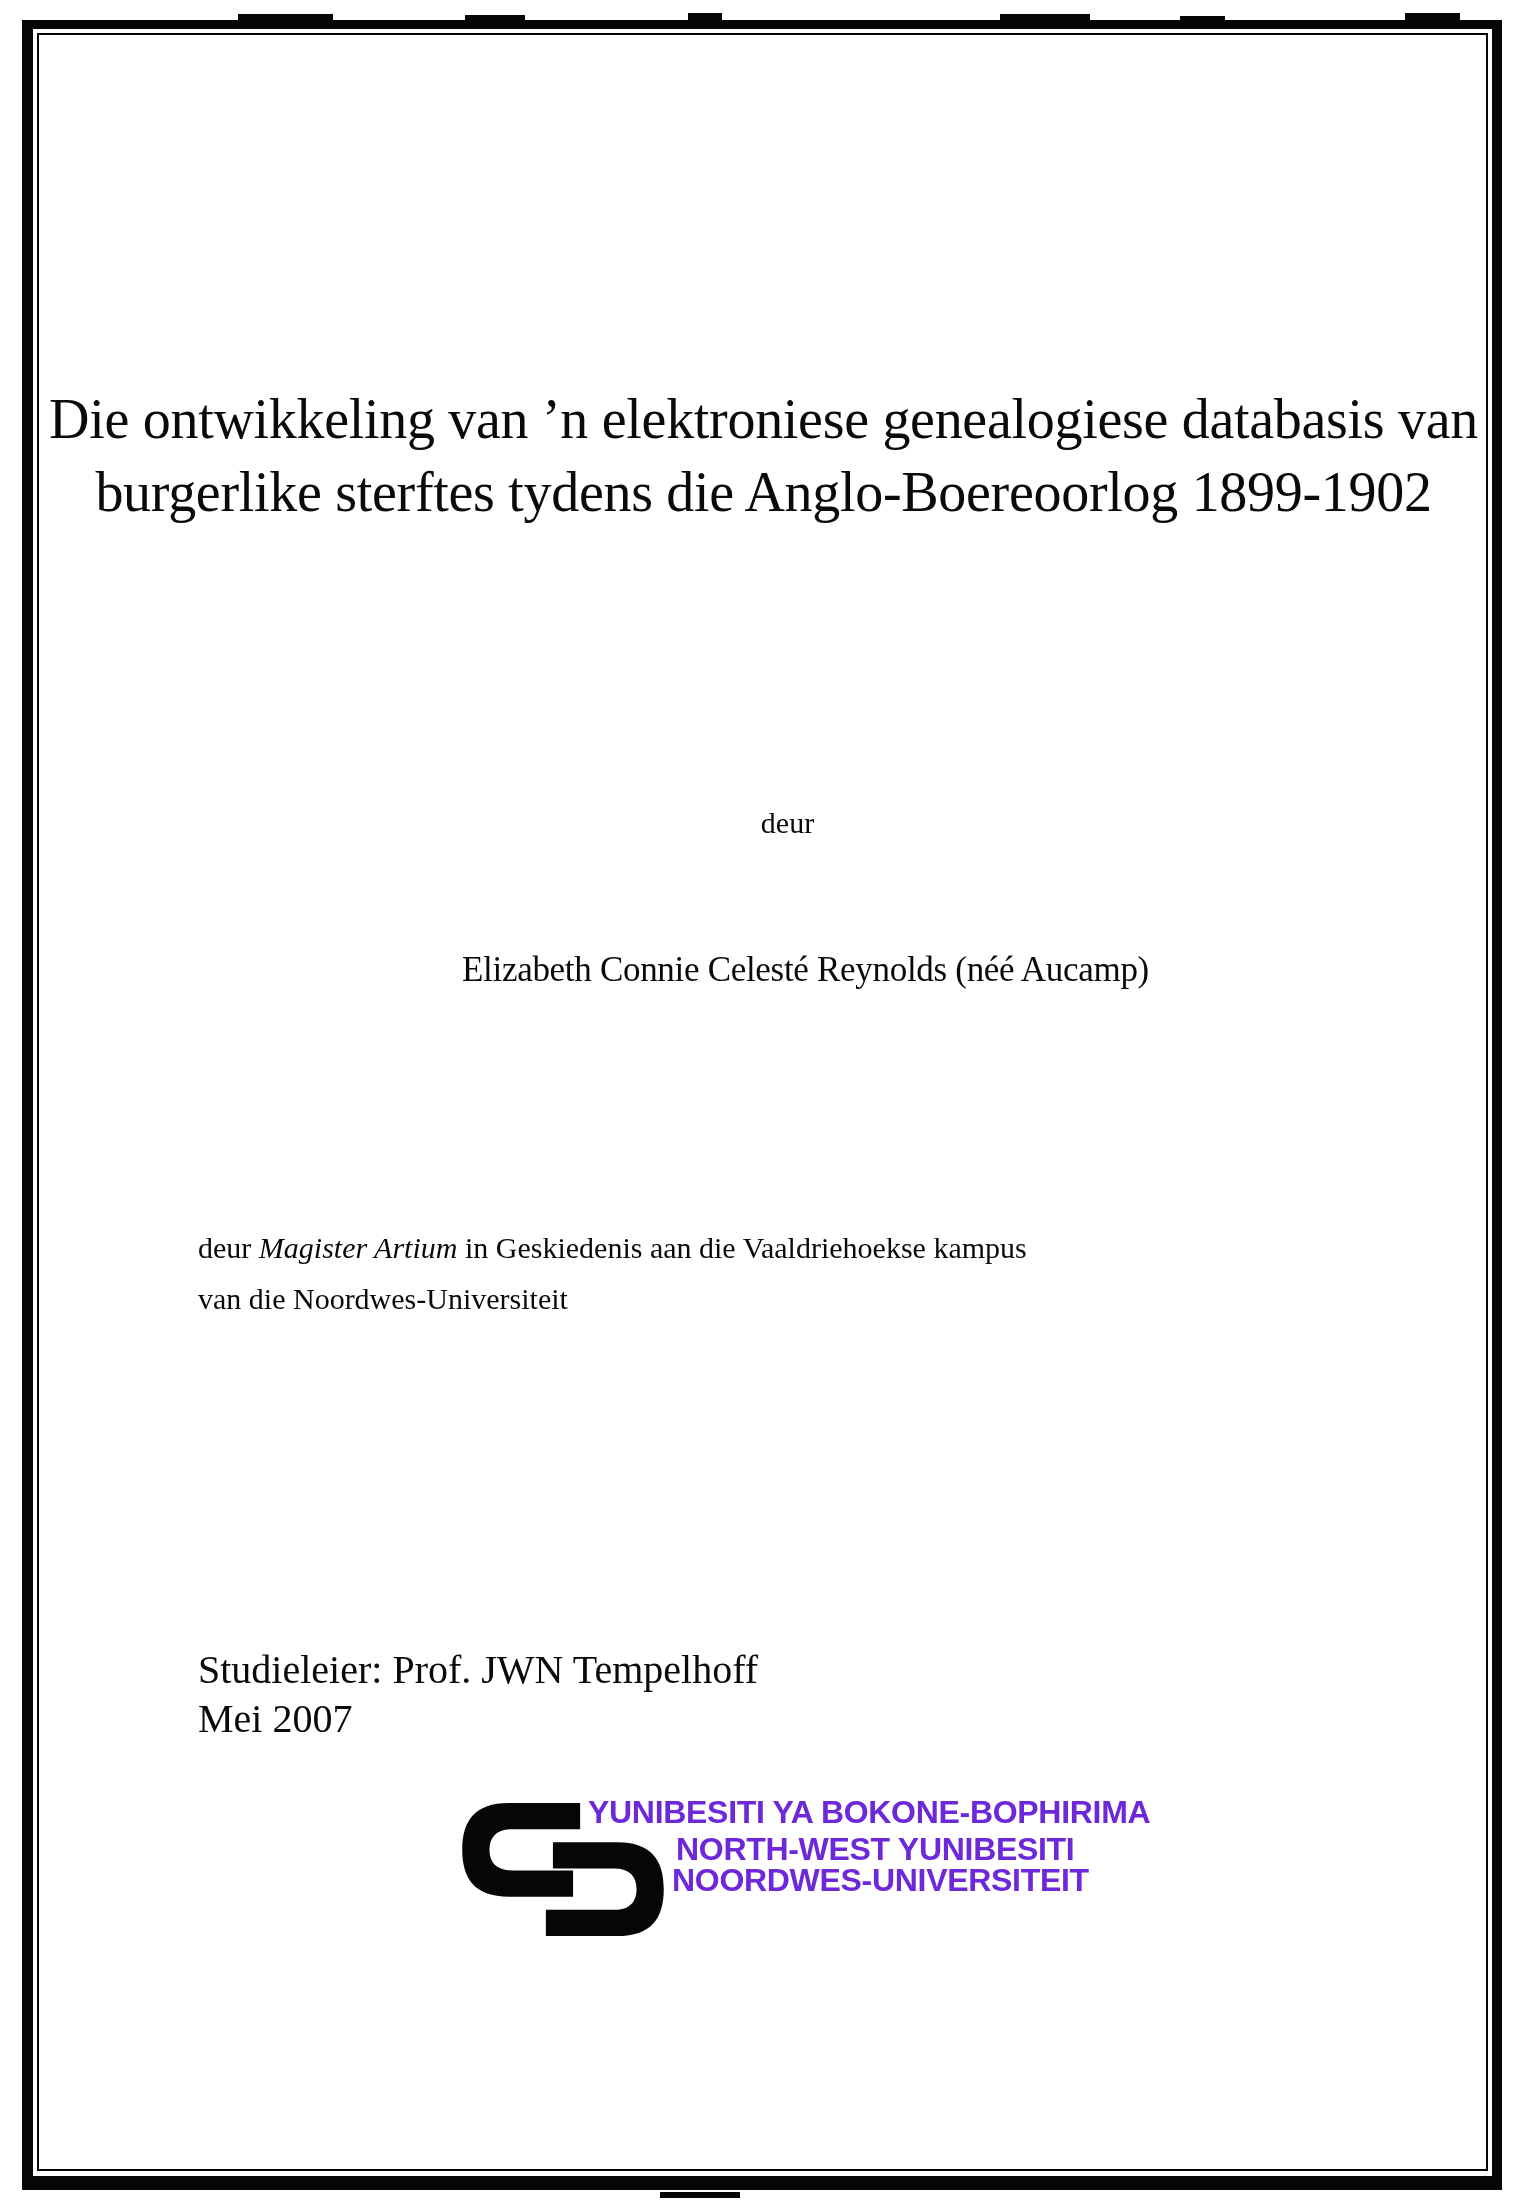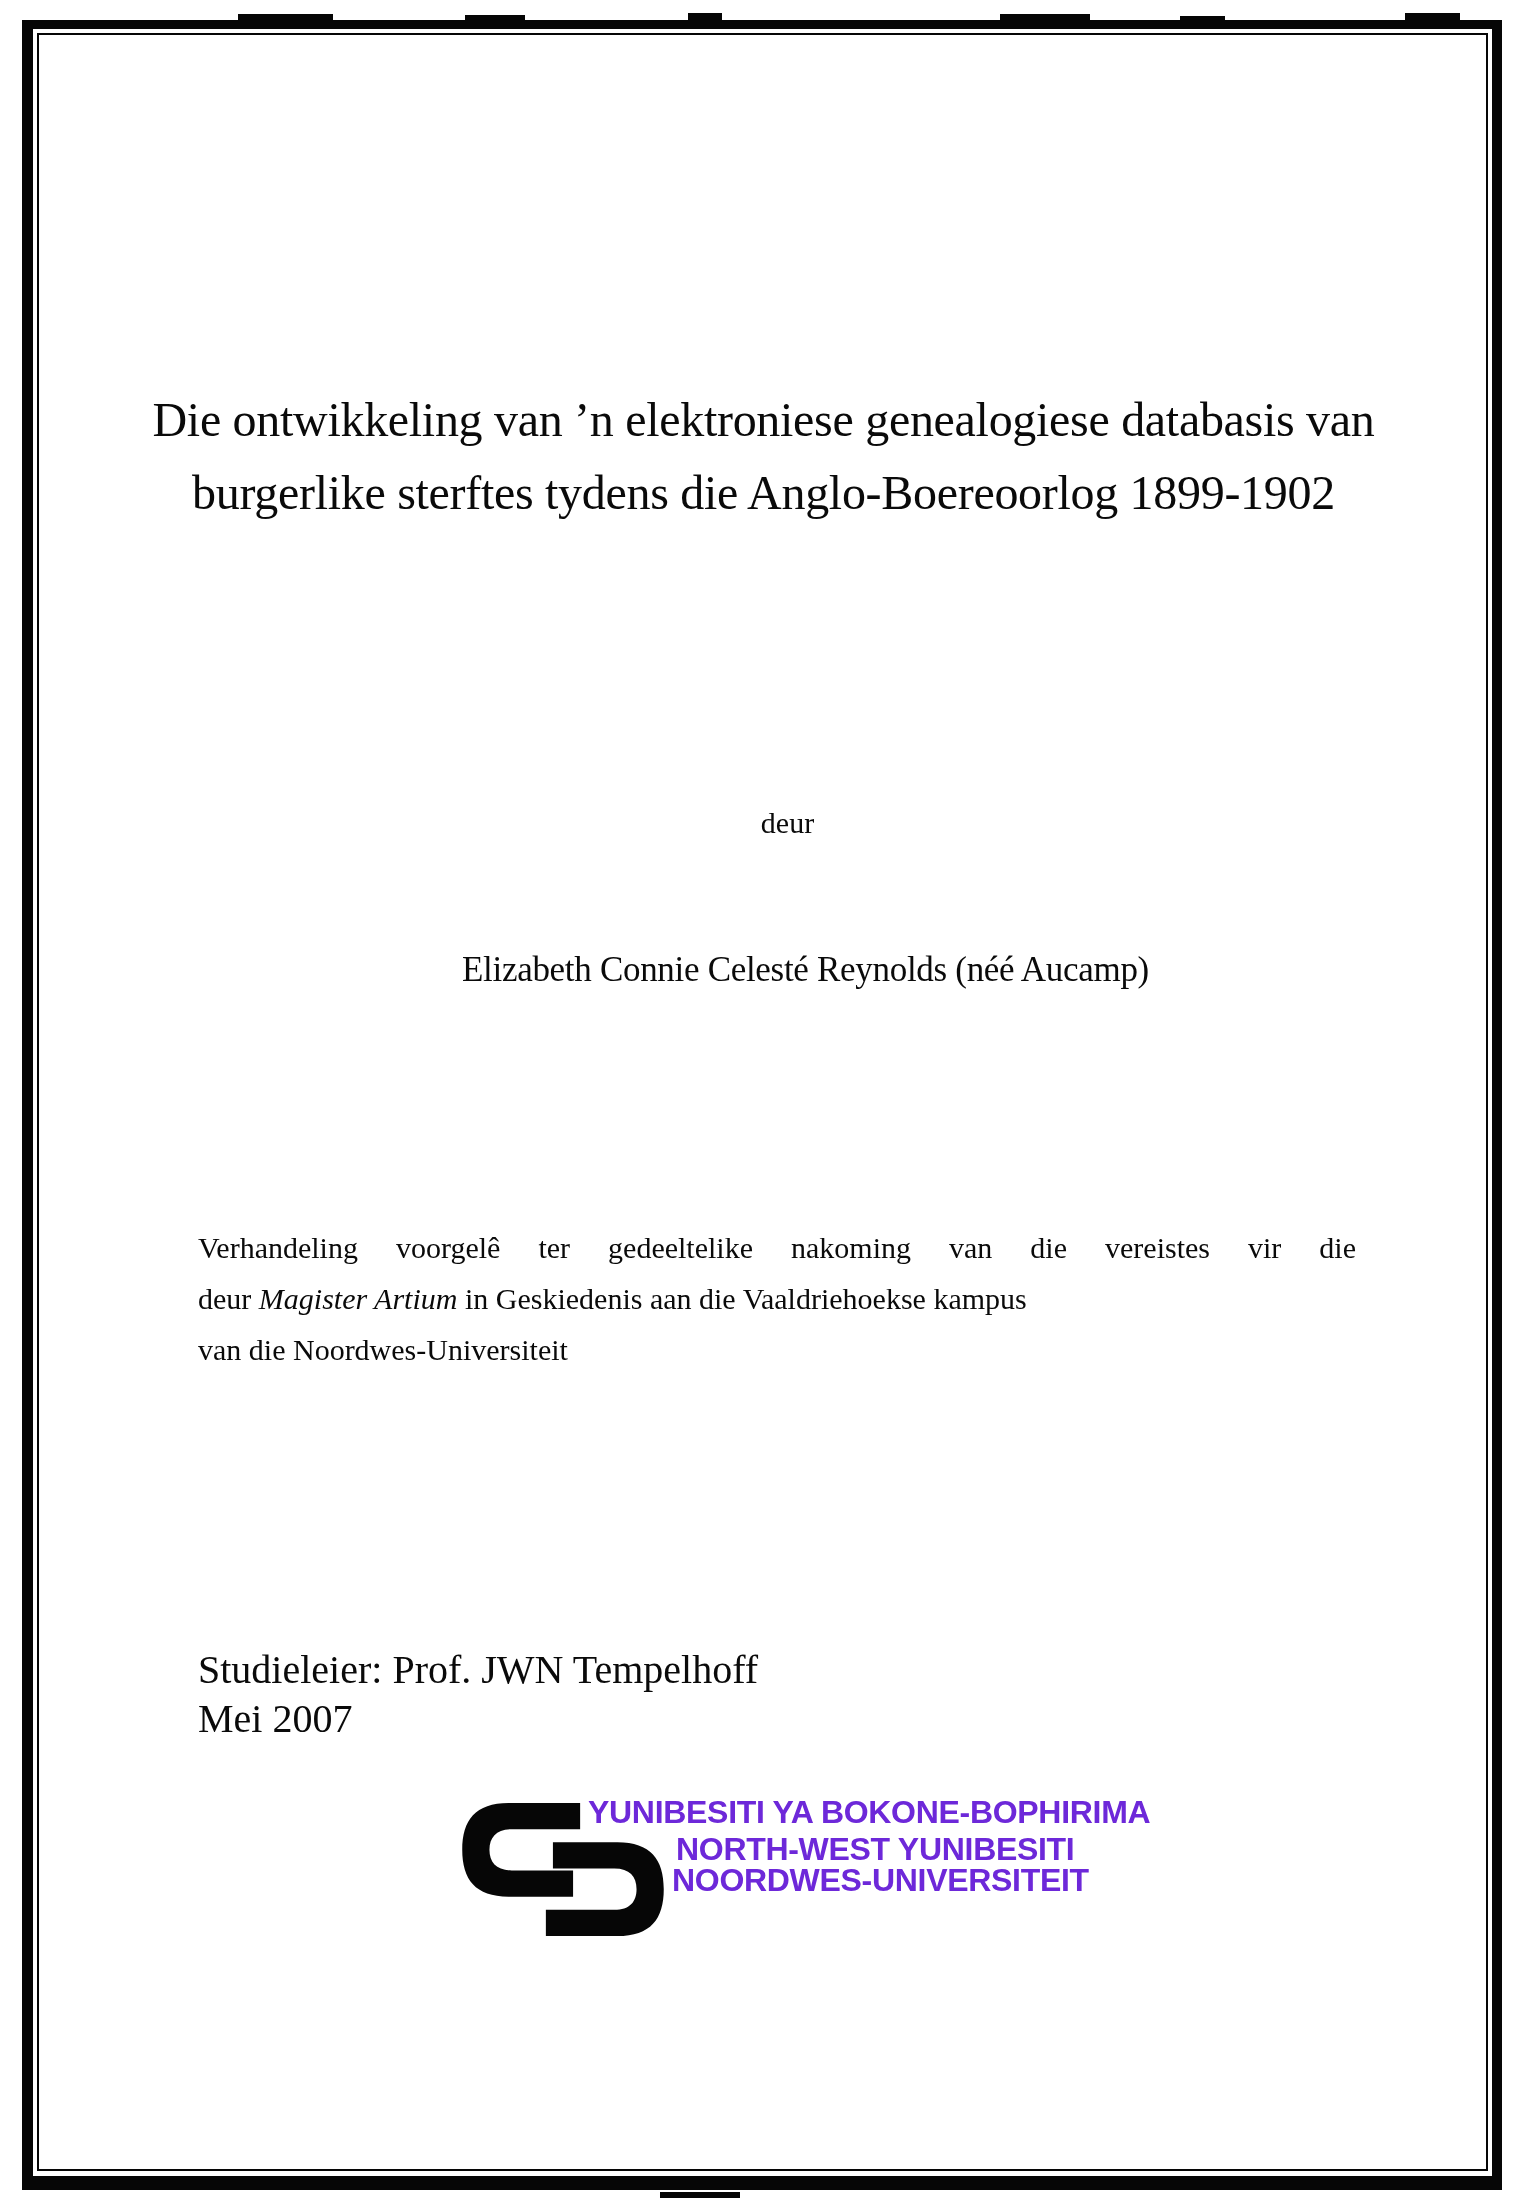--- a/index.html
+++ b/index.html
@@ -47,21 +47,21 @@
     position: absolute;
     inset: 0;
   }
 
   .thesis-title {
     position: absolute;
     top: 383px;
     left: 0;
     width: 100%;
     text-align: center;
-    font-size: 48px;
+    font-size: 56px;
     line-height: 73px;
     letter-spacing: -0.3px;
     white-space: nowrap;
   }
 
   .byline {
     position: absolute;
     top: 806px;
     left: 0;
     width: 100%;
@@ -151,21 +151,20 @@
   <div class="thesis-title">
     <div>Die ontwikkeling van ’n elektroniese genealogiese databasis van</div>
     <div>burgerlike sterftes tydens die Anglo-Boereoorlog 1899-1902</div>
   </div>
 
   <div class="byline">deur</div>
 
   <div class="author">Elizabeth Connie Celesté Reynolds (néé Aucamp)</div>
 
   <div class="description">
-    <div class="line-justify">Verhandeling voorgelê ter gedeeltelike nakoming van die vereistes vir die</div>
     <div><span>deur </span><span class="italic">Magister Artium</span><span> in Geskiedenis aan die Vaaldriehoekse kampus</span></div>
     <div>van die Noordwes-Universiteit</div>
   </div>
 
   <div class="supervisor-block">
     <div>Studieleier: Prof. JWN Tempelhoff</div>
     <div>Mei 2007</div>
   </div>
 
   <div class="logo">

